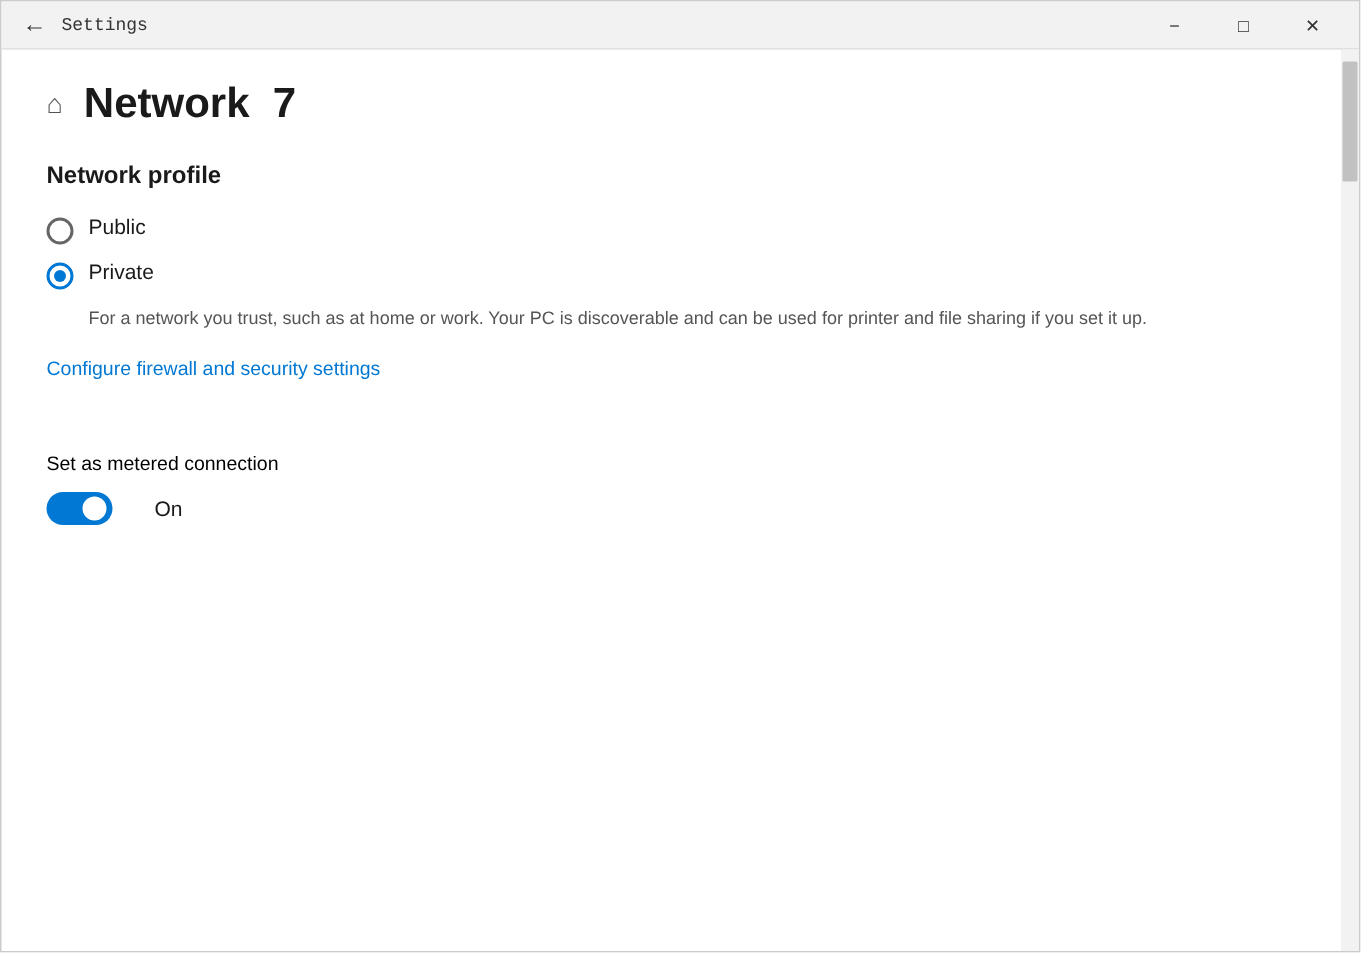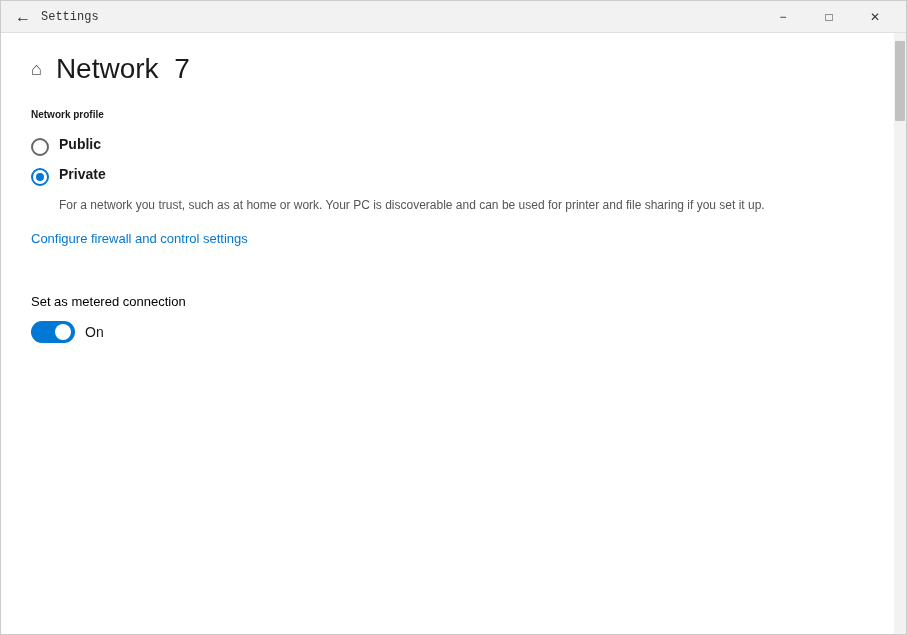--- a/index.html
+++ b/index.html
@@ -108,27 +108,27 @@
 
     .home-icon {
       font-size: 18px;
       color: #555;
       margin-right: 14px;
       cursor: pointer;
     }
 
     .page-title {
       font-size: 28px;
-      font-weight: 400;
+      font-weight: 700;
       color: #1a1a1a;
     }
 
     
     .section-heading {
-      font-size: 10px;
+      font-size: 16px;
       font-weight: 600;
       color: #1a1a1a;
       margin-bottom: 16px;
     }
 
     
     .radio-group {
       margin-bottom: 16px;
     }
 
@@ -161,21 +161,21 @@
     .radio-input.selected::after {
       content: '';
       width: 8px;
       height: 8px;
       border-radius: 50%;
       background: #0078d4;
     }
 
     .radio-label {
       font-size: 14px;
-      font-weight: 700;
+      font-weight: 400;
       color: #1a1a1a;
     }
 
     .radio-description {
       font-size: 12px;
       color: #555;
       margin-left: 28px;
       margin-bottom: 12px;
       line-height: 1.5;
     }
@@ -206,21 +206,21 @@
 
     .toggle-row {
       font-size: 13px;
       color: #000000;
       margin-bottom: 12px;
     }
 
     .toggle-container {
       display: flex;
       align-items: center;
-      gap: 10px;
+      gap: 28px;
     }
 
     .toggle-switch {
       width: 44px;
       height: 22px;
       border-radius: 11px;
       background: #0078d4;
       position: relative;
       cursor: pointer;
       flex-shrink: 0;
@@ -296,21 +296,21 @@
             <span class="radio-label">Public</span>
           </div>
 
           <div class="radio-item">
             <div class="radio-input selected"></div>
             <span class="radio-label">Private</span>
           </div>
           <p class="radio-description">For a network you trust, such as at home or work. Your PC is discoverable and can be used for printer and file sharing if you set it up.</p>
         </div>
 
-        <a class="settings-link">Configure firewall and control settings</a>
+        <a class="settings-link">Configure firewall and security settings</a>
       </div>
 
       <div class="section-divider"></div>
 
       <div>
 
 
         <div class="toggle-row">
           <span>Set as metered connection</span>
         </div>

